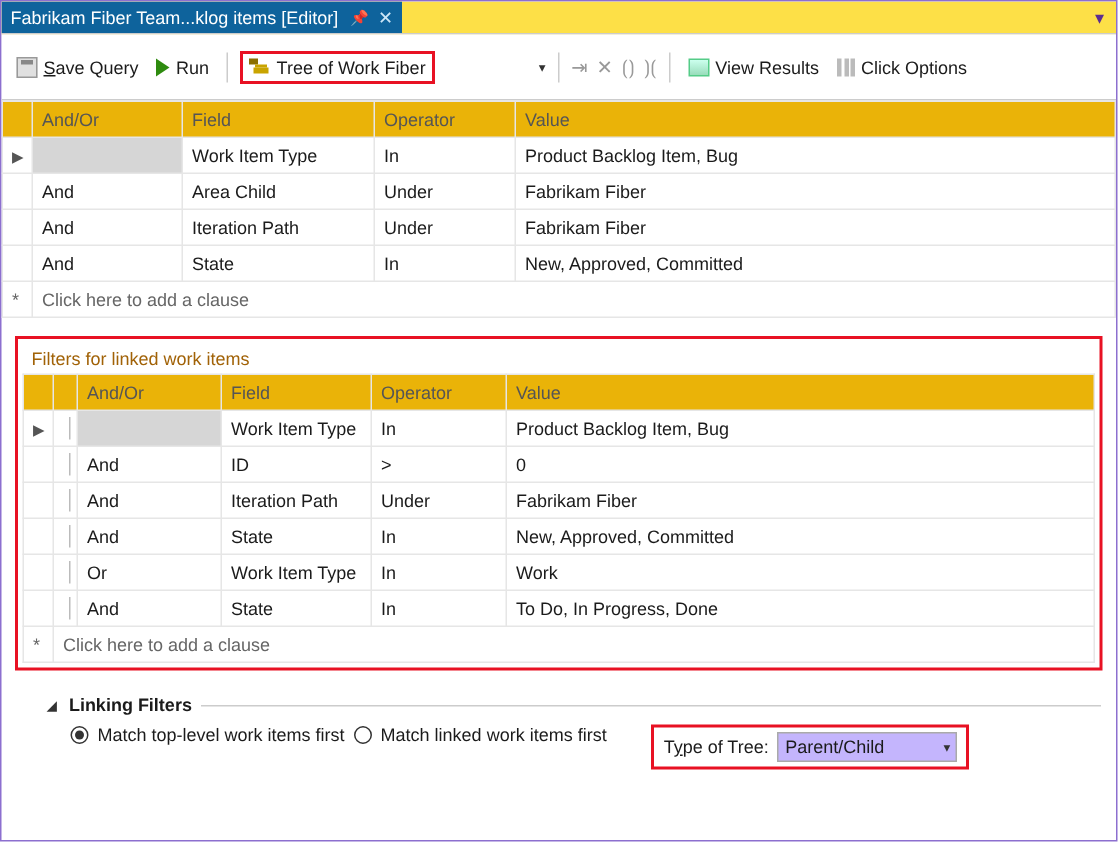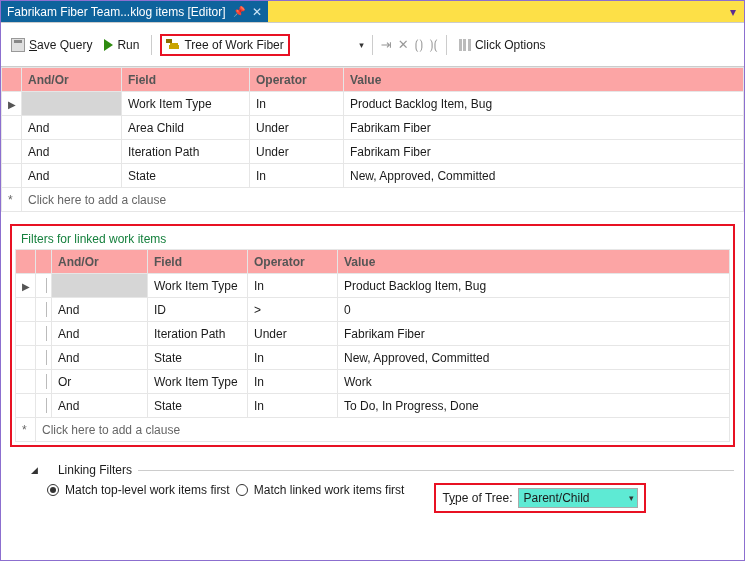--- a/index.html
+++ b/index.html
@@ -87,43 +87,43 @@
   .q-table th, .q-table td {
     border: 1px solid #e6e6e6;
     padding: 4px 6px;
     text-align: left;
     background: #fff;
     height: 24px;
     overflow: hidden;
     white-space: nowrap;
   }
   .q-table th {
-    background: #fca5a5;
+    background: #eab308;
     color: #555;
-    font-weight: bold;
+    font-weight: normal;
   }
   .col-marker { width: 20px; }
   .col-ao { width: 100px; }
   .col-field { width: 128px; }
   .col-op { width: 94px; }
   .row-marker { text-align:center; color:#555; }
   .add-clause-row td { color:#666; }
   .add-marker { text-align:center; color:#555; }
   .pointer { font-size: 10px; }
   
   .linked-section {
     margin: 12px 9px 0 9px;
     border: 2px solid #e81123;
     padding: 3px;
   }
   .linked-title {
     background: #fff;
     padding: 3px 6px 3px 6px;
     font-size: 12px;
-    color: #15803d;
+    color: #a16207;
   }
   .linked-section .q-table .col-marker2 { width:20px; }
   .linked-section .q-table .col-gutter { width:16px; }
   .linked-section .q-table .col-ao2 { width:96px; }
   .linked-section .q-table .col-field2 { width:100px; }
   .linked-section .q-table .col-op2 { width:90px; }
   .gutter-cell { border-right:none; background:#fff; }
   .gutter-line { width:6px; height:100%; border-left:1px solid #bbb; margin-left:4px; }
   
   .linking-group {
@@ -145,21 +145,21 @@
     display:flex;
     align-items:center;
     gap:6px;
     height: 30px;
   }
   .dropdown {
     border: 1px solid #aaa;
     padding: 2px 4px;
     min-width: 120px;
     display:flex; justify-content:space-between; align-items:center;
-    background:#5eead4;
+    background:#c4b5fd;
     font-size:12px;
   }
   .caret { font-size: 9px; color:#333; }
   .vr-icon { width:14px; height:12px; display:inline-block; border:1px solid #5c8; background:linear-gradient(#cfe,#9db); }
   .col-opt-icon { width:12px; height:12px; display:inline-block; background:
      linear-gradient(#bbb,#bbb) left/3px 100% no-repeat,
      linear-gradient(#bbb,#bbb) center/3px 100% no-repeat,
      linear-gradient(#bbb,#bbb) right/3px 100% no-repeat; }
   .underline-key { text-decoration: underline; }
   .fs-line { border-top:1px solid #ccc; flex:1; height:1px; margin-left:6px; }
@@ -197,20 +197,24 @@
     <span class="caret">▾</span>
   </div>
   <div class="sep"></div>
   <div class="tiny-icons">
     <span>⇥</span>
     <span>✕</span>
     <span>⟮⟯</span>
     <span>⟯⟮</span>
   </div>
   <div class="sep"></div>
+  <div class="tb-btn">
+    <span class="vr-icon"></span>
+    <span>View Results</span>
+  </div>
   <div class="tb-btn">
     <span class="col-opt-icon"></span>
     <span>Click Options</span>
   </div>
 </div>
 
 <div class="qt-wrapper">
   <table class="q-table">
     <colgroup>
       <col class="col-marker">
@@ -355,21 +359,21 @@
         <td class="add-marker">*</td>
         <td colspan="5">Click here to add a clause</td>
       </tr>
     </tbody>
   </table>
 </div>
 
 <div class="linking-group">
   <div class="linking-header-row">
     <span class="disclose">◢</span>
-    <span style="margin-left:20px;">Linking Filters</span>
+    <span style="margin-left:8px;font-weight:bold;">Linking Filters</span>
     <span class="fs-line"></span>
   </div>
   <div class="group-body">
     <div class="radios">
       <div class="radio-row">
         <span class="radio checked"></span>
         <span>Match top-level work items first</span>
       </div>
       <div class="radio-row">
         <span class="radio"></span>

